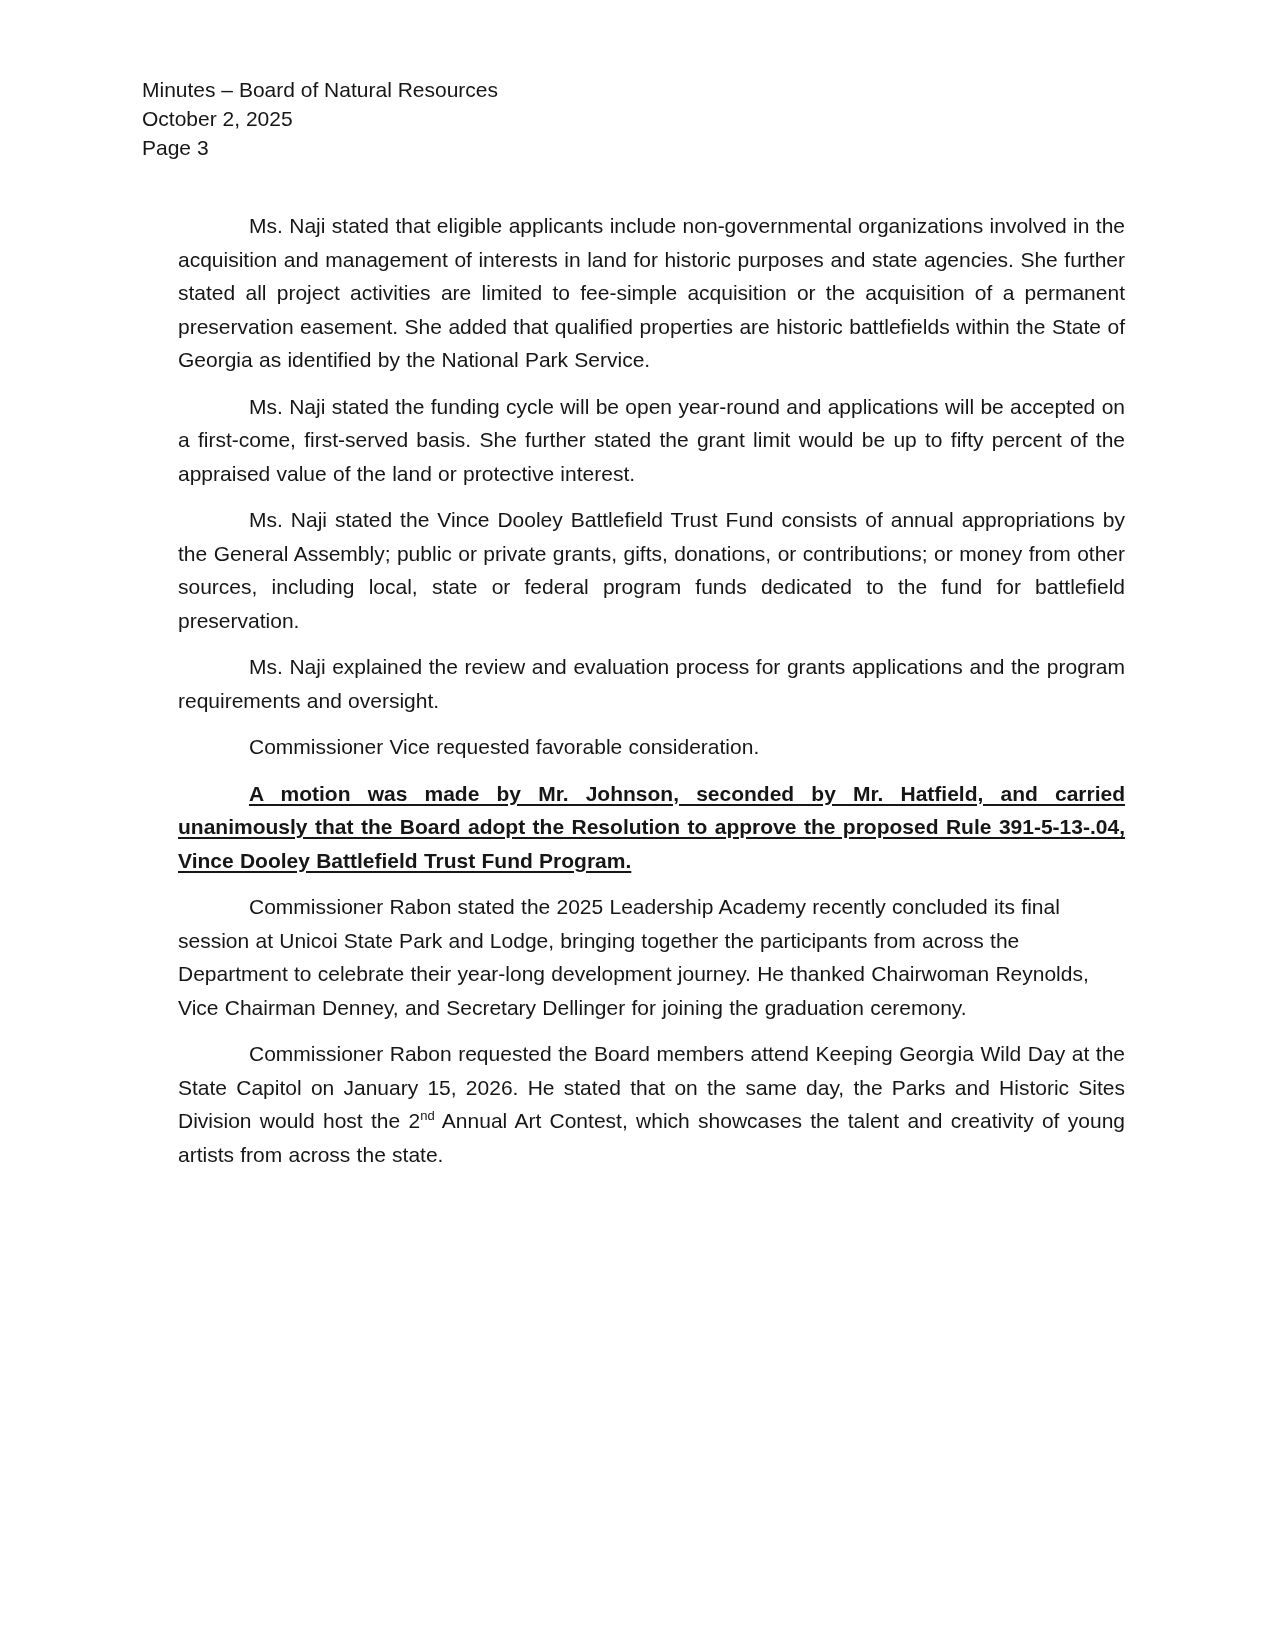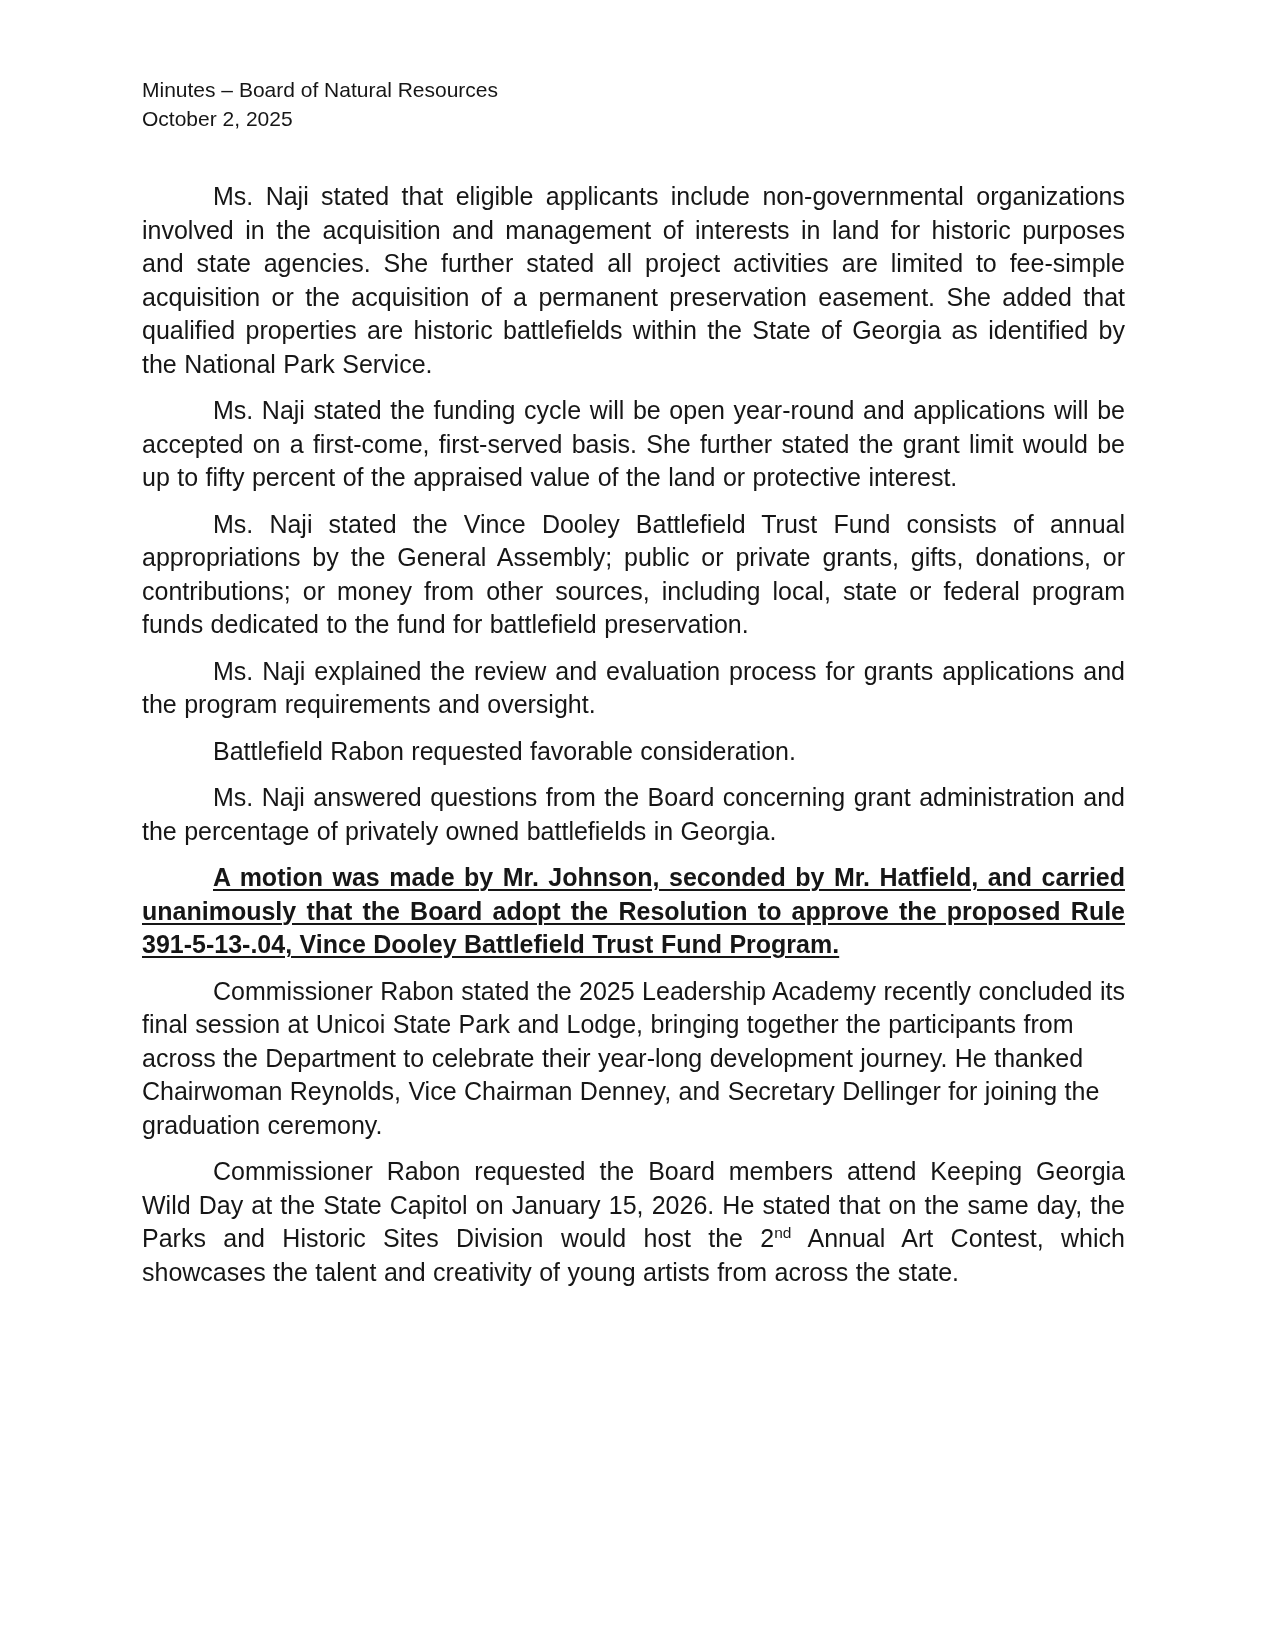--- a/index.html
+++ b/index.html
@@ -20,22 +20,23 @@
   }
   .doc-header {
     font-size: 21px;
     line-height: 29px;
   }
   .doc-header .hline {
     white-space: pre;
   }
   .doc-body {
     margin-top: 47px;
-    font-size: 25px;
+    font-size: 21px;
     line-height: 33.5px;
+    margin-left: 36px;
   }
   .doc-body p.para {
     margin: 0 0 13px 0;
     text-indent: 71px;
     word-spacing: 0.02em;
   }
   .doc-body p.para.bold {
     font-weight: 700;
   }
   .doc-body p.para.underline {
@@ -49,25 +50,25 @@
     vertical-align: super;
   }
 </style>
 </head>
 <body>
 
 <div class="page">
   <header class="doc-header">
     <div class="hline">Minutes – Board of Natural Resources</div>
     <div class="hline">October 2, 2025</div>
+    <div class="hline">Page 3</div>
   </header>
   <main class="doc-body">
       <p class="para" style="text-align: justify;"><span>Ms. Naji stated that eligible applicants include non-governmental organizations involved in the acquisition and management of interests in land for historic purposes and state agencies. She further stated all project activities are limited to fee-simple acquisition or the acquisition of a permanent preservation easement. She added that qualified properties are historic battlefields within the State of Georgia as identified by the National Park Service.</span></p>
       <p class="para" style="text-align: justify;"><span>Ms. Naji stated the funding cycle will be open year-round and applications will be accepted on a first-come, first-served basis. She further stated the grant limit would be up to fifty percent of the appraised value of the land or protective interest.</span></p>
       <p class="para" style="text-align: justify;"><span>Ms. Naji stated the Vince Dooley Battlefield Trust Fund consists of annual appropriations by the General Assembly; public or private grants, gifts, donations, or contributions; or money from other sources, including local, state or federal program funds dedicated to the fund for battlefield preservation.</span></p>
       <p class="para" style="text-align: justify;"><span>Ms. Naji explained the review and evaluation process for grants applications and the program requirements and oversight.</span></p>
-      <p class="para" style="text-align: left;"><span>Battlefield Rabon requested favorable consideration.</span></p>
-      <p class="para" style="text-align: justify;"><span>Ms. Naji answered questions from the Board concerning grant administration and the percentage of privately owned battlefields in Georgia.</span></p>
+      <p class="para" style="text-align: left;"><span>Commissioner Vice requested favorable consideration.</span></p>
       <p class="para bold underline" style="text-align: justify;"><span>A motion was made by Mr. Johnson, seconded by Mr. Hatfield, and carried unanimously that the Board adopt the Resolution to approve the proposed Rule 391-5-13-.04, Vince Dooley Battlefield Trust Fund Program.</span></p>
       <p class="para" style="text-align: left;"><span>Commissioner Rabon stated the 2025 Leadership Academy recently concluded its final session at Unicoi State Park and Lodge, bringing together the participants from across the Department to celebrate their year-long development journey. He thanked Chairwoman Reynolds, Vice Chairman Denney, and Secretary Dellinger for joining the graduation ceremony.</span></p>
       <p class="para" style="text-align: justify;"><span>Commissioner Rabon requested the Board members attend Keeping Georgia Wild Day at the State Capitol on January 15, 2026. He stated that on the same day, the Parks and Historic Sites Division would host the 2</span><sup>nd</sup><span> Annual Art Contest, which showcases the talent and creativity of young artists from across the state.</span></p>
     </main>
 </div>
 
 </body></html>

